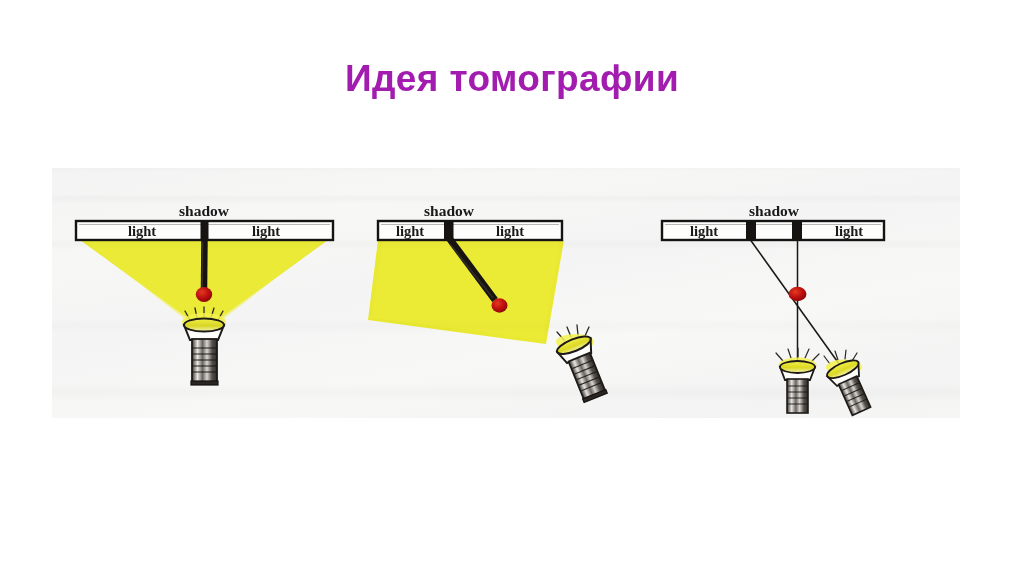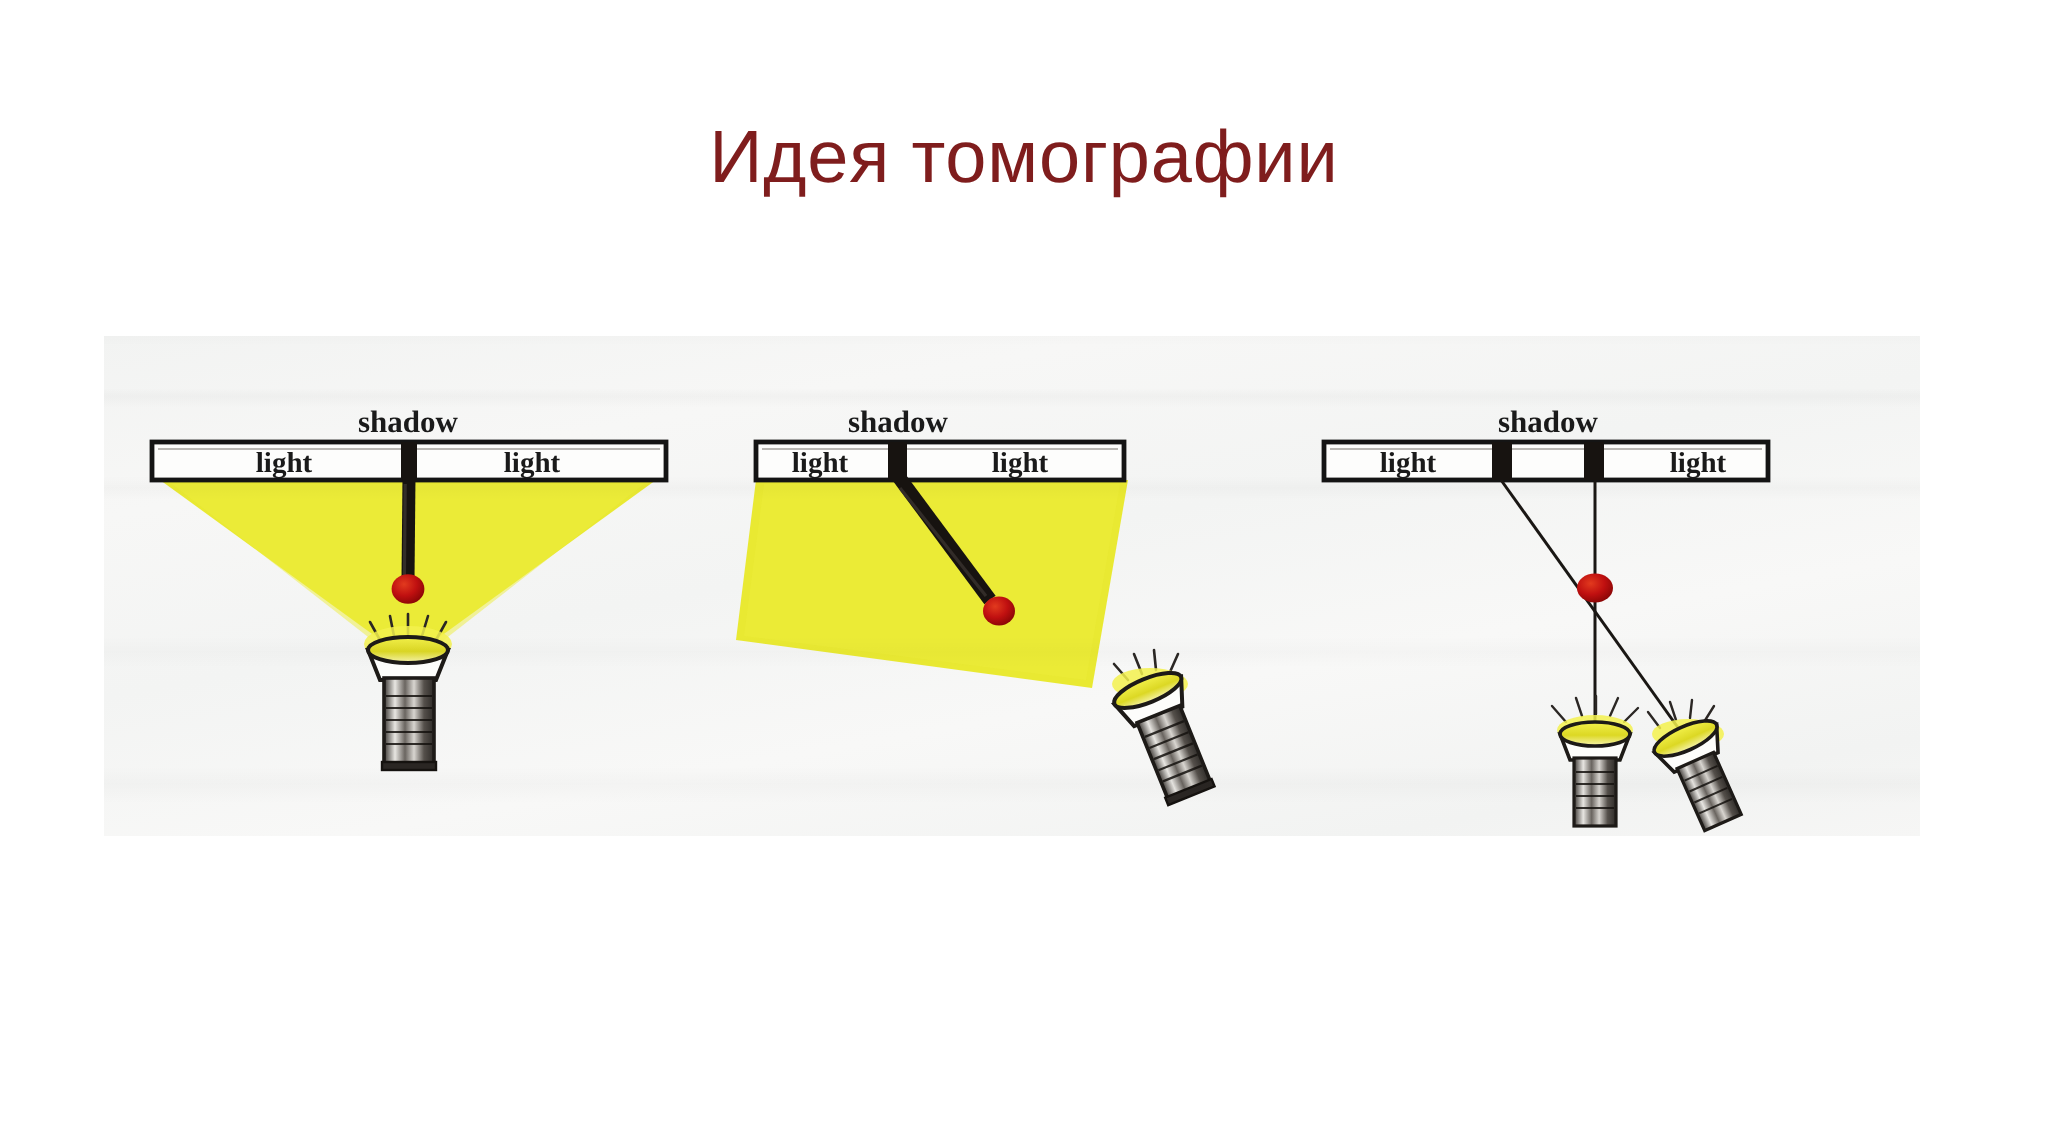--- a/index.html
+++ b/index.html
@@ -22,22 +22,22 @@
     background: #ffffff;
   }
   #page-title {
     position: absolute;
     left: 0;
     top: 58px;
     width: 1024px;
     text-align: center;
     font-family: "Liberation Sans", sans-serif;
     font-size: 37px;
-    font-weight: 400;
-    color: #7f1d1d;
+    font-weight: 700;
+    color: #a21caf;
     letter-spacing: 0.4px;
     line-height: 1.15;
     white-space: nowrap;
   }
   
   #figure {
     position: absolute;
     left: 52px;
     top: 168px;
     width: 908px;

